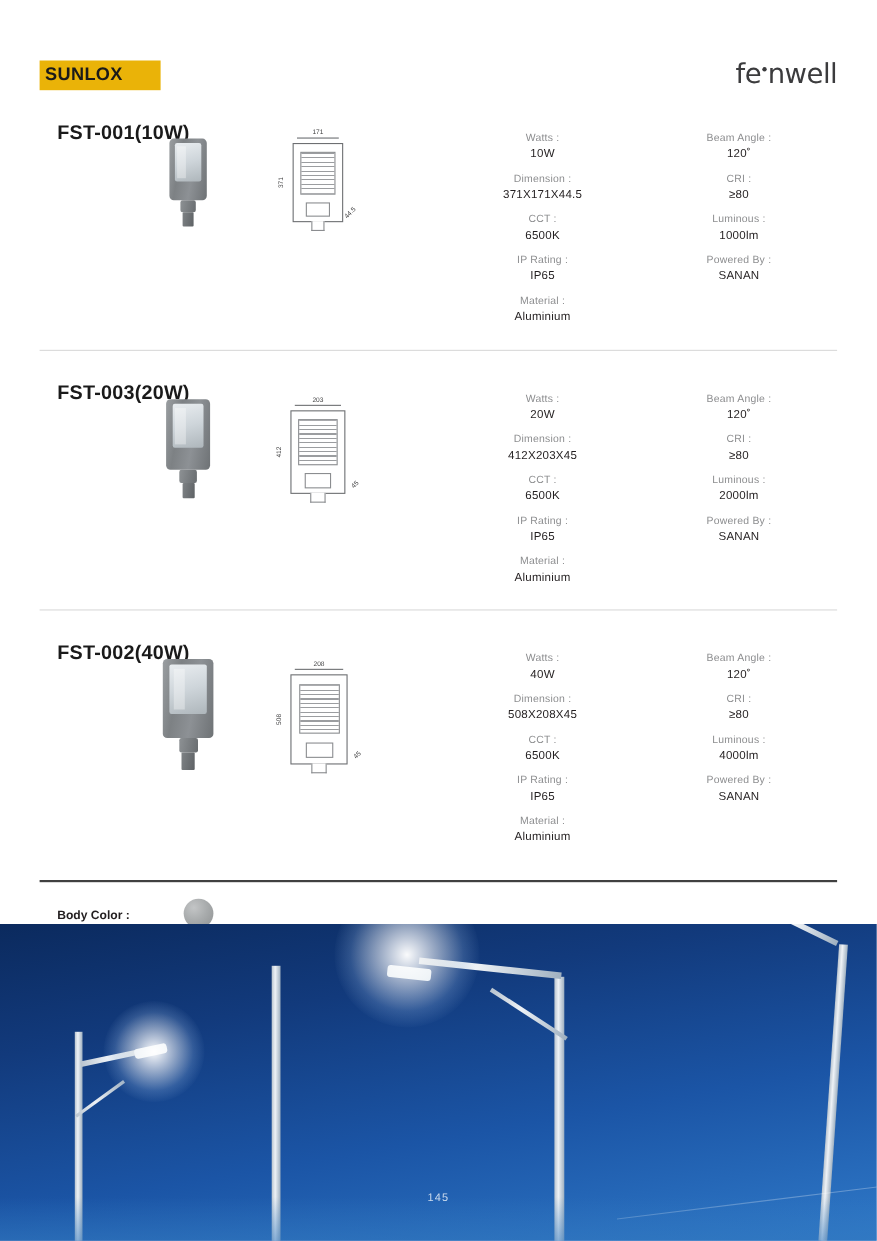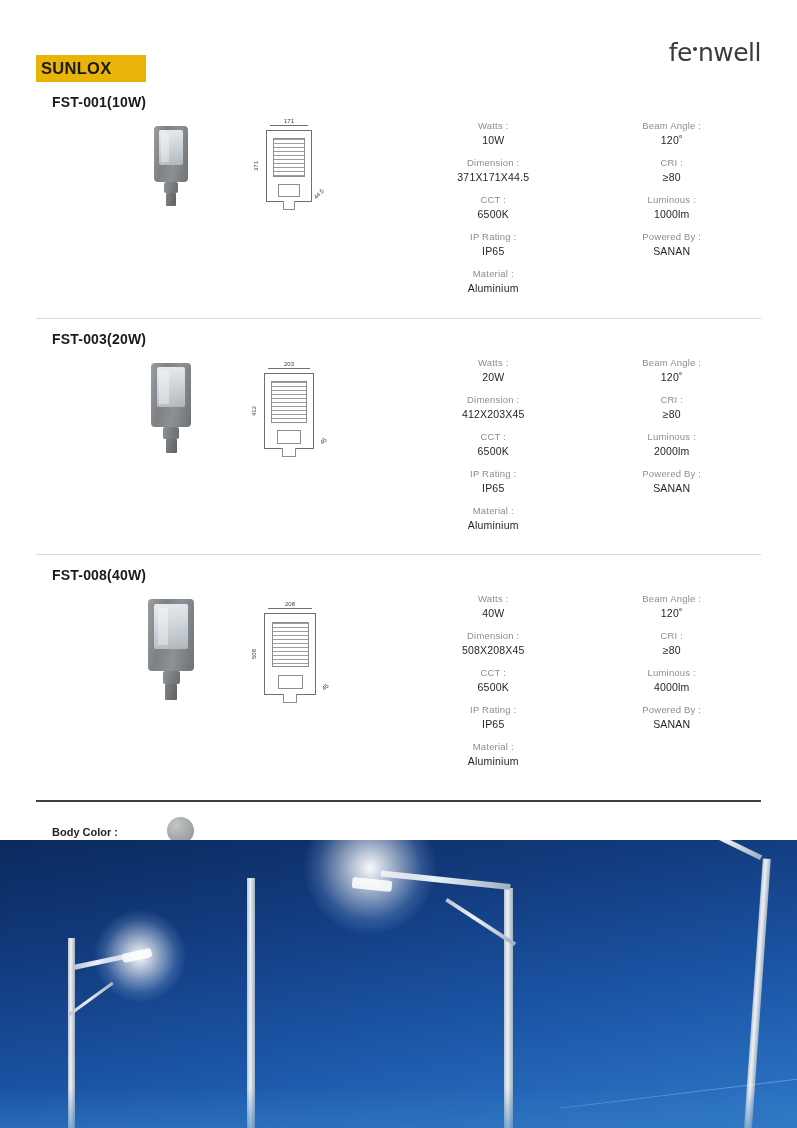--- a/index.html
+++ b/index.html
@@ -23,21 +23,21 @@
     left: 0; right: 0;
     top: 39px;
     text-align: center;
     font-size: 13.5px;
     color: #58595b;
     letter-spacing: 0.2px;
   }
   .brand-logo {
     position: absolute;
     right: 36px;
-    top: 38px;
+    top: 52px;
     font-size: 25px;
     color: #3b3b3d;
     letter-spacing: -0.5px;
     font-family: "DejaVu Sans", sans-serif;
   }
   .brand-logo .dot {
     display: inline-block;
     width: 4px; height: 4px;
     background: #3b3b3d;
     border-radius: 50%;
@@ -61,22 +61,22 @@
     position: relative;
     margin: 0 36px;
     border-top: 1px solid #d9d9d9;
     height: 236px;
   }
   .product-row.first { border-top: none; }
 
   .product-title {
     position: absolute;
     left: 16px;
-    top: 12px;
-    font-size: 14px;
+    top: 28px;
+    font-size: 18px;
     font-weight: bold;
     color: #1a1a1a;
     letter-spacing: 0.2px;
   }
 
   
   .lamp-photo {
     position: absolute;
     left: 90px;
     top: 50px;
@@ -408,21 +408,21 @@
       </div>
       <div class="spec-item">
         <div class="spec-label">Powered By :</div>
         <div class="spec-value">SANAN</div>
       </div>
     </div>
   </div>
 </div>
 
 <div class="product-row">
-  <div class="product-title">FST-008(40W)</div>
+  <div class="product-title">FST-002(40W)</div>
 
   <div class="lamp-photo" style="left:112px;top:44px;">
     <div class="head" style="width:46px;height:72px;">
         <div class="lens"></div>
       </div>
     <div class="neck" style="width:17px;height:13px;"></div>
     <div class="arm" style="width:12px;height:16px;"></div>
   </div>
 
   <div class="tech-drawing" style="left:228px;top:58px;">
@@ -501,13 +501,14 @@
   <div class="pole" style="left:432px; bottom:182px; width:82px; height:4px; transform: rotate(33deg); transform-origin:right bottom;"></div>
   <div class="fixture" style="left:352px; bottom:238px; width:40px; height:11px; transform: rotate(6deg);"></div>
   <div class="glow" style="left:304px; bottom:194px; width:132px; height:132px;"></div>
 
   <div class="pole" style="left:744px; bottom:0; width:8px; height:270px; transform: rotate(4deg);"></div>
   <div class="pole" style="left:690px; bottom:268px; width:70px; height:5px; transform: rotate(26deg); transform-origin:right bottom;"></div>
 
   <div style="position:absolute; left:560px; bottom:34px; width:240px; height:1px; background:rgba(255,255,255,0.28); transform:rotate(-7deg);"></div>
   <div style="position:absolute; left:0; bottom:0; width:100%; height:40px; background:linear-gradient(to top, rgba(50,120,190,0.55), rgba(50,120,190,0));"></div>
 
+  <div class="page-number">145</div>
 </div>
 
 </body></html>

